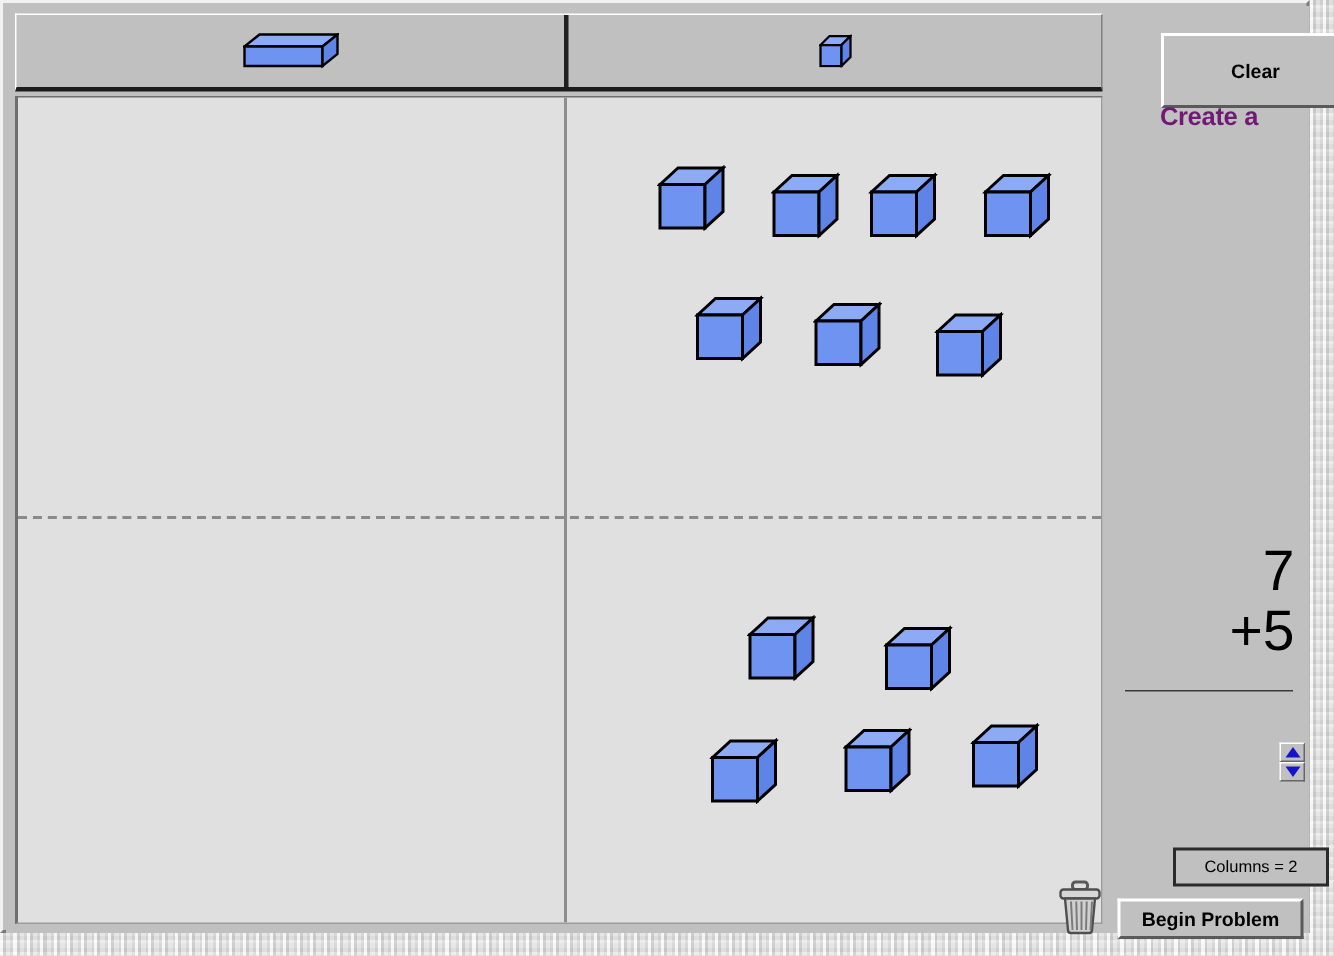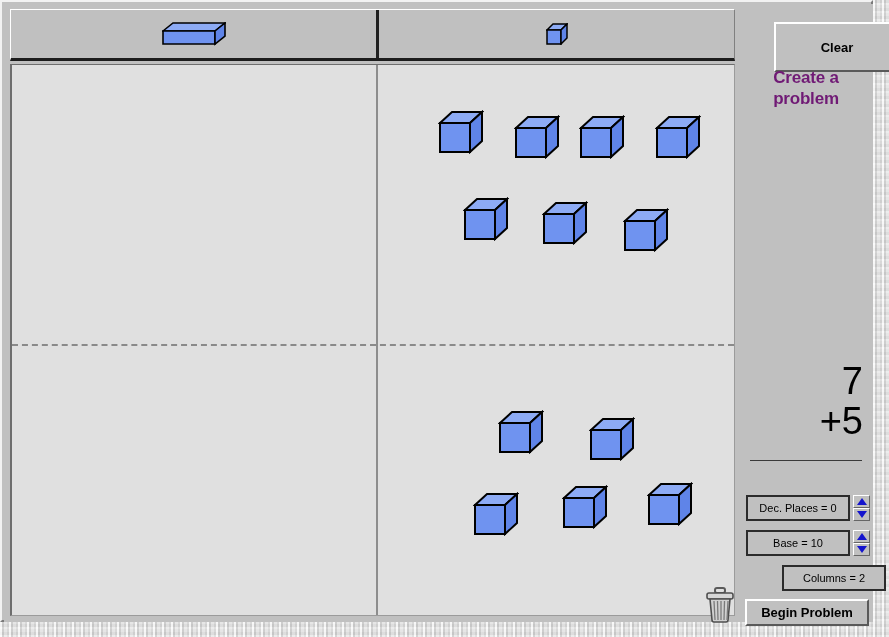--- a/index.html
+++ b/index.html
@@ -416,52 +416,39 @@
         <line x1="28" y1="15" x2="27" y2="34" stroke="#7a7a7a" stroke-width="1.3"></line>
       </svg>
     </div>
 
     <div id="sidebar">
 
       <div class="btn" id="clear-button">Clear</div>
 
       <div id="create-problem-label">
         <div>Create a</div>
-        <div>problem</div>
       </div>
 
       <div id="problem-display">
         <div class="problem-line">7</div>
         <div class="problem-line">+5</div>
       </div>
       <div id="problem-rule"></div>
 
       <div class="stepper-row" id="row-dec">
-        <div class="stepper-field">Dec. Places = 0</div>
         <div class="spinner">
           <div class="spin-btn spin-up">
             <span class="tri-up"></span>
           </div>
           <div class="spin-btn spin-down">
             <span class="tri-down"></span>
           </div>
         </div>
       </div>
 
-      <div class="stepper-row" id="row-base">
-        <div class="stepper-field">Base = 10</div>
-        <div class="spinner">
-          <div class="spin-btn spin-up">
-            <span class="tri-up"></span>
-          </div>
-          <div class="spin-btn spin-down">
-            <span class="tri-down"></span>
-          </div>
-        </div>
-      </div>
 
       <div class="stepper-row" id="row-cols">
         <div class="stepper-field">Columns = 2</div>
         <div class="spinner">
           <div class="spin-btn spin-up">
             <span class="tri-up"></span>
           </div>
           <div class="spin-btn spin-down">
             <span class="tri-down"></span>
           </div>

